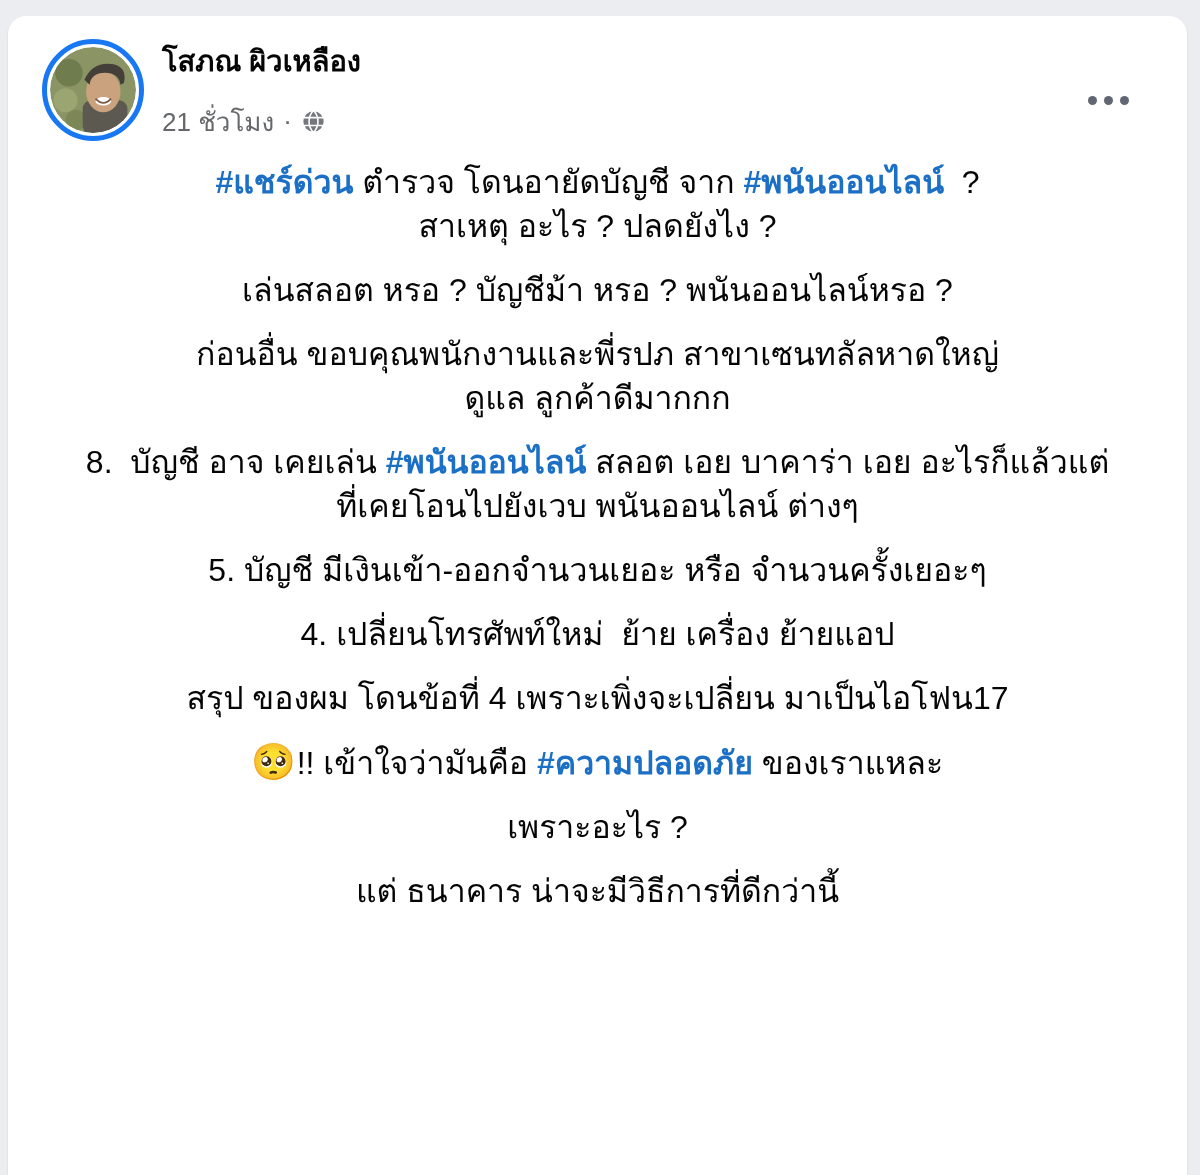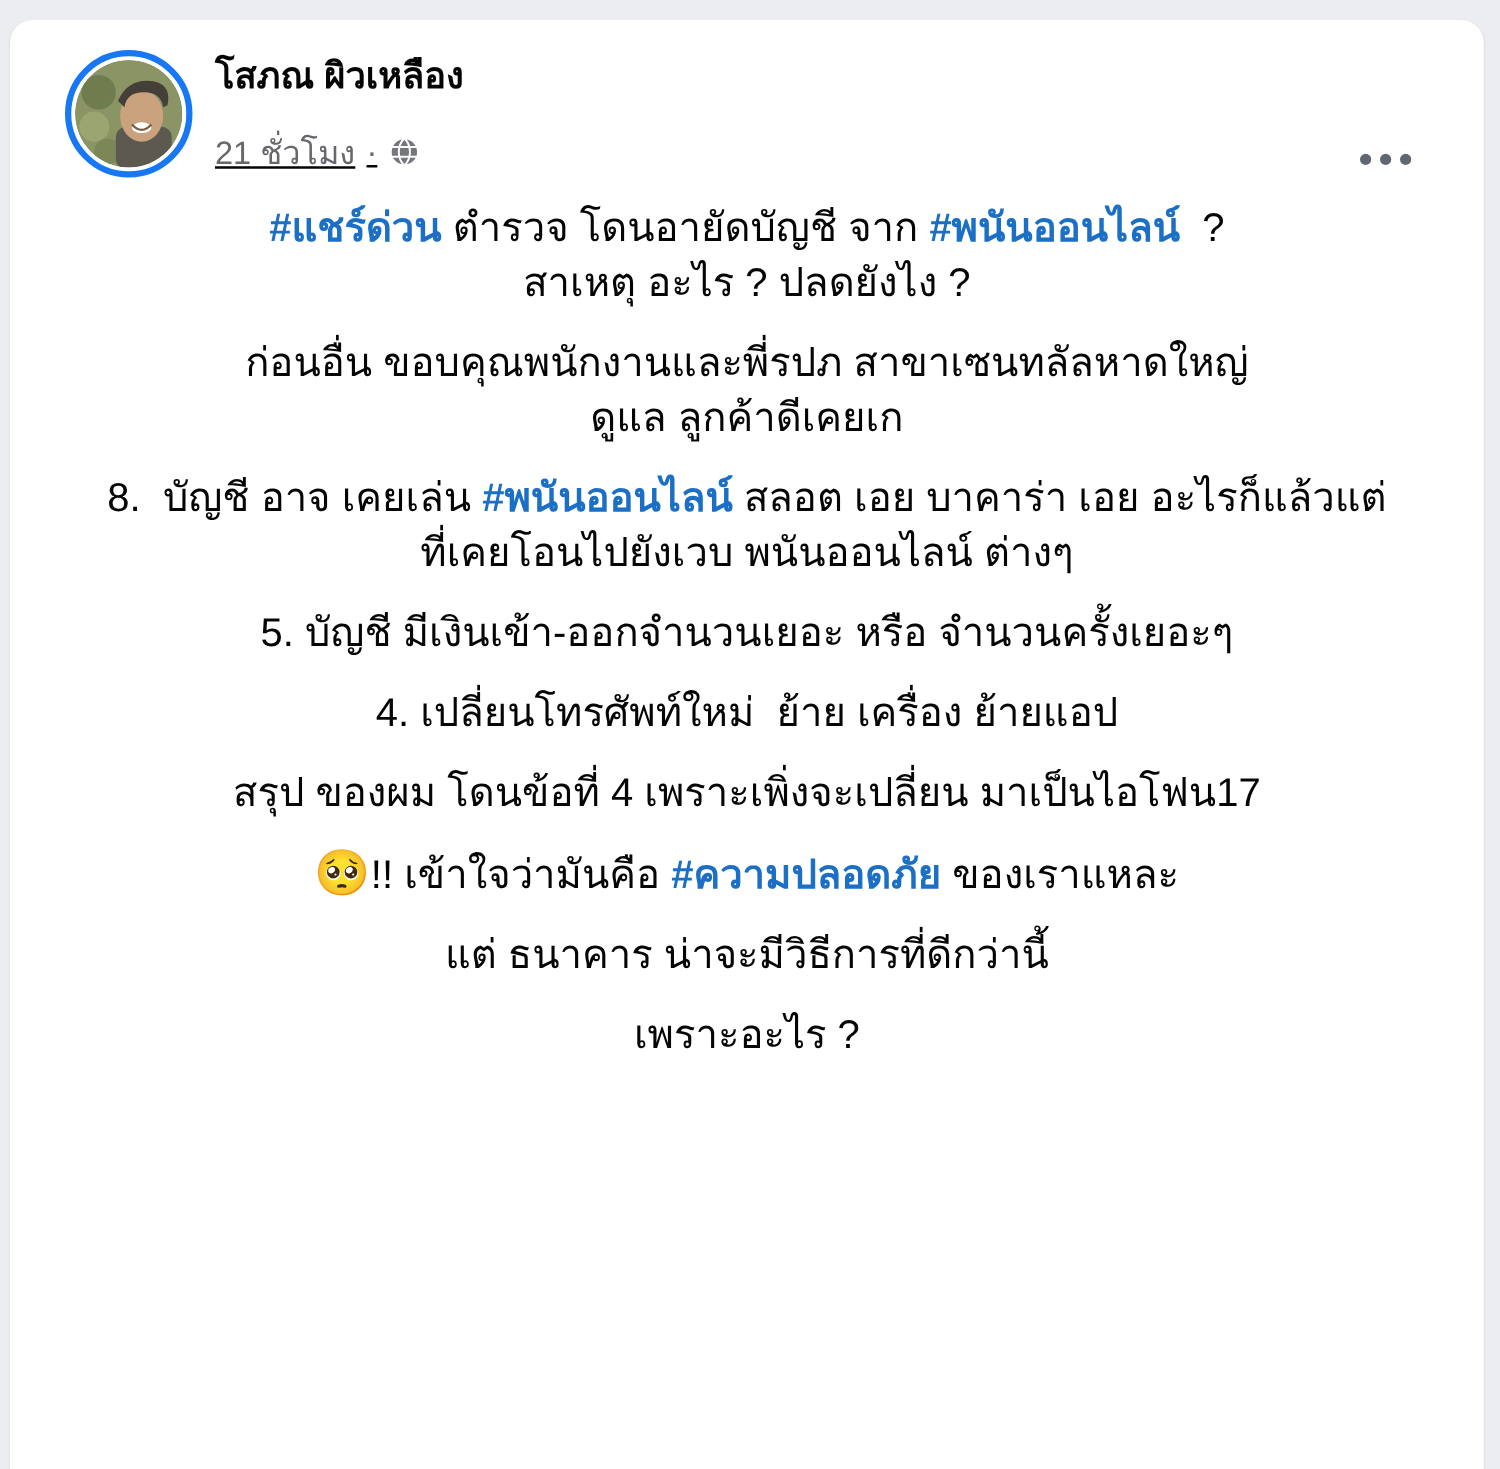--- a/index.html
+++ b/index.html
@@ -14,23 +14,22 @@
     color:var(--text);
   }
   .card{
     position:absolute; left:8px; right:13px; top:16px; bottom:-40px;
     background:var(--card);
     border-radius:18px 18px 0 0;
     box-shadow:0 1px 2px rgba(0,0,0,.12);
   }
   
   .header{
-    display:flex; align-items:flex-end;
-    padding:22px 30px 6px 44px;
-    text-decoration:underline;
+    display:flex; align-items:center;
+    padding:22px 30px 6px 34px;
   }
   .avatar-ring{
     width:102px; height:102px; border-radius:50%;
     border:5px solid var(--ring);
     padding:3px; flex:0 0 auto; cursor:pointer;
   }
   .avatar-ring svg{display:block; width:100%; height:100%; border-radius:50%;}
   .head-texts{margin-left:18px; padding-top:6px; flex:1 1 auto; min-width:0;}
   .author{
     font-size:29px; font-weight:bold; color:var(--text);
@@ -101,23 +100,24 @@
 
     <div class="menu-btn">
       <i></i>
         <i></i>
         <i></i>
     </div>
   </div>
 
   <div class="post-text">
       <div class="post-block"><span class="hashtag">#แชร์ด่วน</span><span> ตำรวจ โดนอายัดบัญชี จาก </span><span class="hashtag">#พนันออนไลน์</span><span>  ?</span><br><span>สาเหตุ อะไร ? ปลดยังไง ?</span><br></div>
-      <div class="post-block"><span>ก่อนอื่น ขอบคุณพนักงานและพี่รปภ สาขาเซนทลัลหาดใหญ่</span><br><span>ดูแล ลูกค้าดีเคยเก</span></div>
+      <div class="post-block"><span>เล่นสลอต หรอ ? บัญชีม้า หรอ ? พนันออนไลน์หรอ ?</span></div>
+      <div class="post-block"><span>ก่อนอื่น ขอบคุณพนักงานและพี่รปภ สาขาเซนทลัลหาดใหญ่</span><br><span>ดูแล ลูกค้าดีมากกก</span></div>
       <div class="post-block"><span>8.  บัญชี อาจ เคยเล่น </span><span class="hashtag">#พนันออนไลน์</span><span> สลอต เอย บาคาร่า เอย อะไรก็แล้วแต่</span><br><span>ที่เคยโอนไปยังเวบ พนันออนไลน์ ต่างๆ</span></div>
       <div class="post-block"><span>5. บัญชี มีเงินเข้า-ออกจำนวนเยอะ หรือ จำนวนครั้งเยอะๆ</span></div>
       <div class="post-block"><span>4. เปลี่ยนโทรศัพท์ใหม่  ย้าย เครื่อง ย้ายแอป</span></div>
       <div class="post-block"><span>สรุป ของผม โดนข้อที่ 4 เพราะเพิ่งจะเปลี่ยน มาเป็นไอโฟน17</span></div>
       <div class="post-block"><span class="emoji">🥺</span><span>!! เข้าใจว่ามันคือ </span><span class="hashtag">#ความปลอดภัย</span><span> ของเราแหละ</span></div>
+      <div class="post-block"><span>เพราะอะไร ?</span></div>
       <div class="post-block"><span>แต่ ธนาคาร น่าจะมีวิธีการที่ดีกว่านี้</span></div>
-      <div class="post-block"><span>เพราะอะไร ?</span></div>
     </div>
 
 </div>
 
 </body></html>

